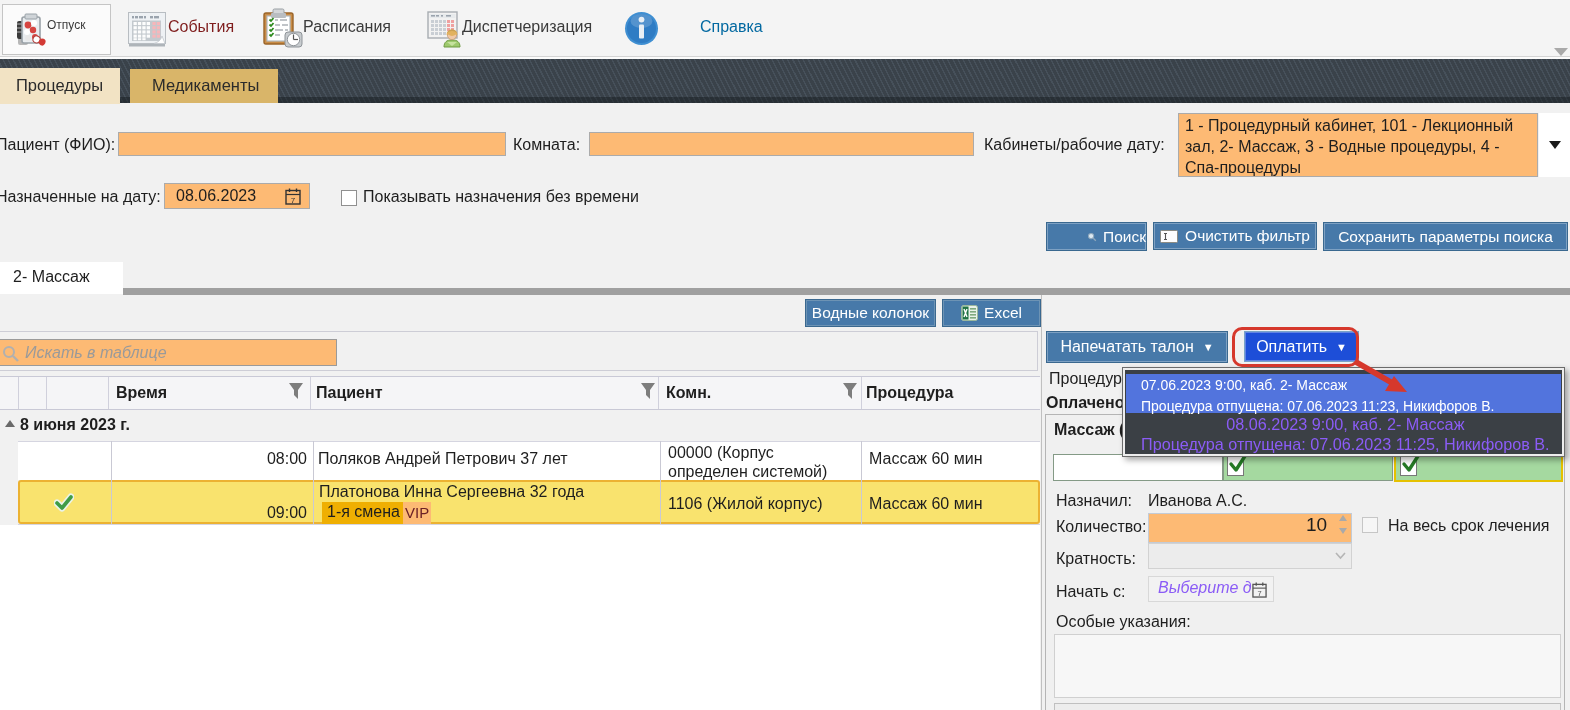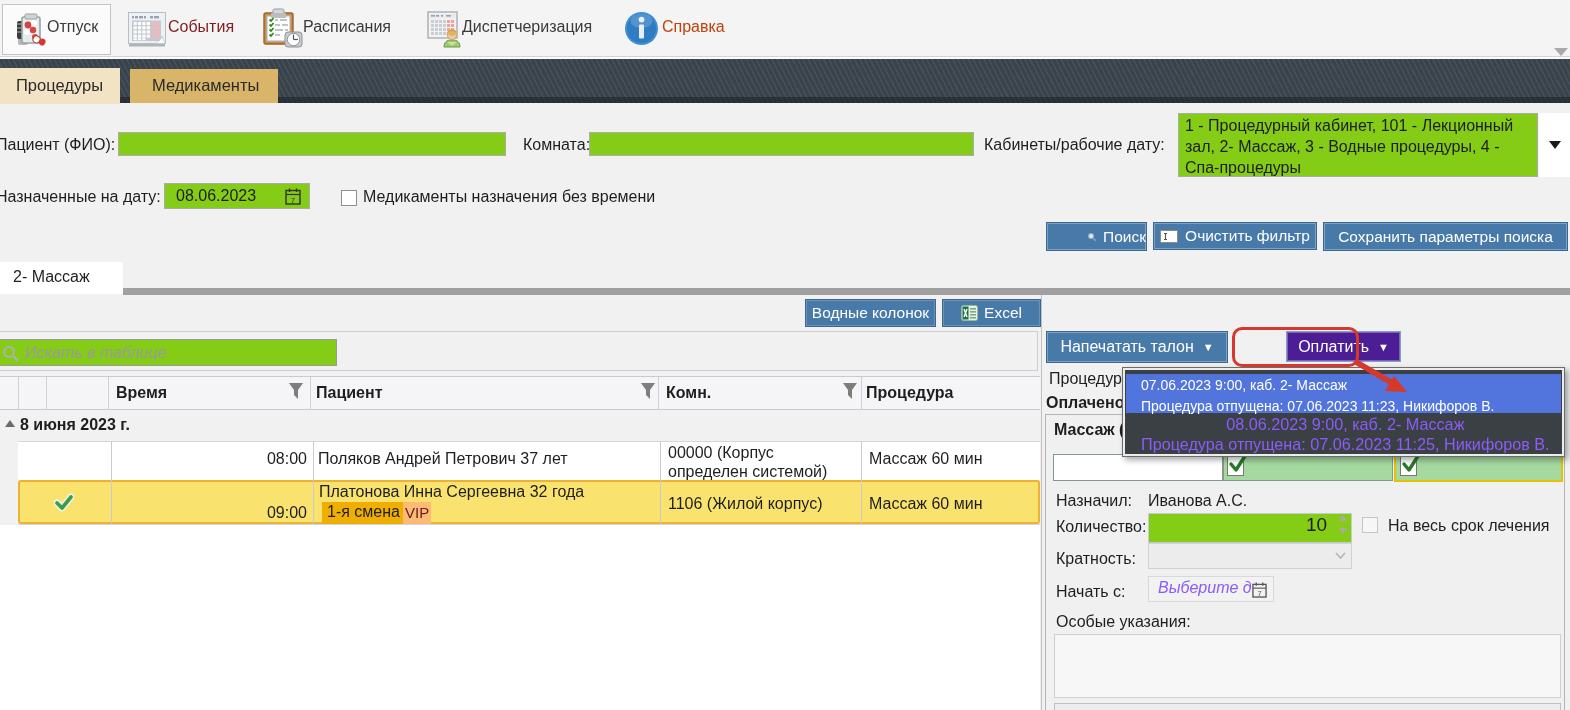--- a/index.html
+++ b/index.html
@@ -1,20 +1,20 @@
 <!DOCTYPE html>
 <html><head>
 <meta charset="utf-8">
 <style>
 * { margin:0; padding:0; box-sizing:border-box; }
 html,body { width:1570px; height:710px; overflow:hidden; }
 body { font-family:"Liberation Sans", sans-serif; background:#f1f1f1; position:relative; color:#1e1e1e; }
 .abs { position:absolute; }
 .lbl { position:absolute; font-size:16px; color:#1e1e1e; white-space:nowrap; }
-.inp { position:absolute; background:#84cc16; border:1px solid #ababab; }
+.inp { position:absolute; background:#fdba74; border:1px solid #ababab; }
 .bluebtn { position:absolute; background:#4779a9; border:1px solid #3a688f; color:#fff; font-size:15.5px; display:flex; align-items:center; justify-content:center; white-space:nowrap; box-shadow:inset 0 0 0 1px rgba(255,255,255,.30); }
 </style>
 </head>
 <body>
 
 <div class="abs" style="left:0;top:0;width:1570px;height:57px;background:#f4f4f4;"></div>
 <div class="abs" style="left:0;top:56px;width:1570px;height:1px;background:#d4d4d4;"></div>
 <div class="abs" style="left:0;top:57px;width:1570px;height:2px;background:#fbfbfb;"></div>
 
 <div class="abs" style="left:2px;top:4px;width:109px;height:51px;background:#fbfbfb;border:1px solid #c5c5c5;"></div>
@@ -30,21 +30,21 @@
     <circle cx="22" cy="12" r="3" fill="#fff"></circle>
   <circle cx="15" cy="21" r="3" fill="#fff"></circle>
     <circle cx="21" cy="19" r="3.2" fill="#d64541"></circle>
   <circle cx="23" cy="26" r="3" fill="#d64541"></circle>
     <circle cx="16" cy="27" r="3" fill="#e8e8e8"></circle>
   <g transform="rotate(25 27 29)">
       <rect x="21" y="26" width="7" height="7" rx="3.4" fill="#fff" stroke="#b03a36" stroke-width="1"></rect>
       <rect x="27.5" y="26" width="6.5" height="7" rx="3.3" fill="#d33a35"></rect>
     </g>
 </svg>
-<div class="lbl" style="left:47px;top:18px;font-size:16px;color:#3b3b3b;">Отпуск</div>
+<div class="lbl" style="left:47px;top:18px;font-size:12px;color:#3b3b3b;">Отпуск</div>
 
 <svg class="abs" style="left:128px;top:12px;" width="38" height="35" viewBox="0 0 38 35">
   <rect x="1" y="31" width="36" height="3.5" fill="#aeb4b9"></rect>
   <rect x="0.5" y="0.5" width="37" height="31" fill="#eef1f4" stroke="#b8bdc2" stroke-width="1"></rect>
   <g fill="#9aa3ad">
       <rect x="4" y="4" width="2" height="2.4"></rect>
       <rect x="7" y="4" width="3" height="2.4"></rect>
       <rect x="11" y="4" width="4" height="2.4"></rect>
       <rect x="16" y="4" width="2" height="2.4"></rect>
       <rect x="22" y="4" width="3" height="2.4"></rect>
@@ -162,56 +162,56 @@
 </svg>
 <div class="lbl" style="left:462px;top:18px;font-size:16px;color:#3b3b3b;">Диспетчеризация</div>
 
 <svg class="abs" style="left:624px;top:11px;" width="35" height="35" viewBox="0 0 35 35">
   <circle cx="17.5" cy="17.5" r="16.5" fill="#3f8fd2"></circle>
   <circle cx="17.5" cy="17.5" r="14.5" fill="#2f7cc4"></circle>
   <ellipse cx="17.5" cy="10" rx="11" ry="7" fill="rgba(255,255,255,.18)"></ellipse>
   <rect x="15" y="13.5" width="5" height="14" rx="1" fill="#e8eef4"></rect>
   <circle cx="17.5" cy="8.6" r="2.9" fill="#e8eef4"></circle>
 </svg>
-<div class="lbl" style="left:662px;top:18px;font-size:16px;color:#c2410c;">Справка</div>
+<div class="lbl" style="left:700px;top:18px;font-size:16px;color:#0369a1;">Справка</div>
 
 <div class="abs" style="left:1554px;top:48px;width:0;height:0;border-left:7px solid transparent;border-right:7px solid transparent;border-top:8px solid #a9a9a9;"></div>
 
 <div class="abs" style="left:0;top:59px;width:1570px;height:44px;
  background:repeating-linear-gradient(63deg,#3a424a 0 3.2px,#46505a 3.2px 4.6px);"></div>
 <div class="abs" style="left:0;top:97px;width:1570px;height:6px;background:rgba(20,24,28,.45);"></div>
 
 <div class="abs" style="left:130px;top:69px;width:148px;height:34px;background:#d9b569;"></div>
 <div class="lbl" style="left:152px;top:76px;font-size:16.5px;color:#2b2b2b;">Медикаменты</div>
 <div class="abs" style="left:0;top:68px;width:120px;height:36px;background:#f2e3c4;"></div>
 <div class="lbl" style="left:16px;top:76px;font-size:16.5px;color:#2b2b2b;">Процедуры</div>
 
 <div class="lbl" style="left:-4px;top:136px;">Пациент (ФИО):</div>
 <input class="inp" style="left: 118px; top: 132px; width: 388px; height: 24px;">
-<div class="lbl" style="left:513px;top:136px;margin-left:10px;">Комната:</div>
+<div class="lbl" style="left:513px;top:136px;">Комната:</div>
 <input class="inp" style="left: 589px; top: 132px; width: 385px; height: 24px;">
 <div class="lbl" style="left:984px;top:136px;">Кабинеты/рабочие дату:</div>
 <div class="inp" style="left:1178px;top:113px;width:360px;height:64px;font-size:16px;line-height:21px;padding:1px 0 0 6px;">1 - Процедурный кабинет, 101 - Лекционный зал, 2- Массаж, 3 - Водные процедуры, 4 - Спа-процедуры</div>
 <div class="abs" style="left:1539px;top:113px;width:31px;height:64px;background:#fff;display:flex;align-items:center;justify-content:center;">
   <div style="width:0;height:0;border-left:6px solid transparent;border-right:6px solid transparent;border-top:8px solid #1a1a1a;"></div>
 </div>
 
 <div class="lbl" style="left:-4px;top:188px;">Назначенные на дату:</div>
 <div class="inp" style="left:164px;top:183px;width:146px;height:26px;font-size:16px;">
   <span style="position:absolute;left:11px;top:3px;">08.06.2023</span>
   <svg style="position:absolute;right:8px;top:4px;" width="16" height="17" viewBox="0 0 16 17">
     <rect x="1" y="2.5" width="14" height="13.5" fill="none" stroke="#333" stroke-width="1.4"></rect>
     <line x1="1" y1="6.5" x2="15" y2="6.5" stroke="#333" stroke-width="1.2"></line>
     <line x1="4.5" y1="0.5" x2="4.5" y2="4" stroke="#333" stroke-width="1.4"></line>
     <line x1="11.5" y1="0.5" x2="11.5" y2="4" stroke="#333" stroke-width="1.4"></line>
     <text x="8" y="14.5" font-size="8" text-anchor="middle" fill="#333" font-family="Liberation Sans">7</text>
   </svg>
 </div>
 <div class="abs" style="left:341px;top:190px;width:16px;height:16px;background:#fff;border:1px solid #8f8f8f;"></div>
-<div class="lbl" style="left:363px;top:188px;">Медикаменты назначения без времени</div>
+<div class="lbl" style="left:363px;top:188px;">Показывать назначения без времени</div>
 
 <div class="bluebtn" style="left:1046px;top:222px;width:101px;height:29px;padding-left:40px;">
   <svg width="16" height="16" viewBox="0 0 16 16" style="margin-right:6px;">
       <circle cx="6.5" cy="6.5" r="4.2" fill="#dce9f2" stroke="#8fa8bc" stroke-width="1.6"></circle>
       <line x1="10" y1="10" x2="14" y2="14" stroke="#8fa8bc" stroke-width="2.2"></line>
     </svg>
   Поиск</div>
 <div class="bluebtn" style="left:1153px;top:222px;width:164px;height:28px;">
   <svg width="18" height="13" viewBox="0 0 18 13" style="margin-right:7px;">
       <rect x="0.5" y="0.5" width="17" height="12" rx="1" fill="#fdfdfd" stroke="#8b8b83"></rect>
@@ -295,21 +295,21 @@
 <div class="lbl" style="left:0;top:504px;width:307px;text-align:right;">09:00</div>
 <div class="lbl" style="left:319px;top:483px;">Платонова Инна Сергеевна 32 года</div>
 <div class="abs" style="left:322px;top:502px;height:22px;background:#efaf02;color:#1e1e1e;font-size:16px;padding:1px 5px;">1-я смена</div>
 <div class="abs" style="left:403px;top:502px;height:22px;background:#fdba74;color:#6b2026;font-size:15px;padding:2px 2px;">VIP</div>
 <div class="lbl" style="left:668px;top:495px;">1106 (Жилой корпус)</div>
 <div class="lbl" style="left:869px;top:495px;">Массаж 60 мин</div>
 
 <div class="abs" style="left:1041px;top:295px;width:1px;height:415px;background:#c0c0c0;"></div>
 
 <div class="bluebtn" style="left:1046px;top:331px;width:182px;height:32px;font-size:16px;">Напечатать талон&nbsp;&nbsp;<span style="font-size:11px;">▼</span></div>
-<div class="bluebtn" style="left:1286px;top:331px;width:115px;height:31px;font-size:16px;background:#4c1d95;border-color:#7aa3c6;">Оплатить&nbsp;&nbsp;<span style="font-size:11px;">▼</span></div>
+<div class="bluebtn" style="left:1244px;top:331px;width:115px;height:31px;font-size:16px;background:#1d4ed8;border-color:#7aa3c6;">Оплатить&nbsp;&nbsp;<span style="font-size:11px;">▼</span></div>
 
 <div class="lbl" style="left:1049px;top:370px;">Процедура:</div>
 <div class="lbl" style="left:1046px;top:394px;font-weight:bold;">Оплачено</div>
 
 <div class="abs" style="left:1045px;top:414px;width:520px;height:296px;border:1px solid #b5b5b5;border-bottom:none;background:#f0f0f0;"></div>
 <div class="lbl" style="left:1054px;top:421px;font-weight:bold;font-size:16px;">Массаж (</div>
 
 <div class="abs" style="left:1053px;top:454px;width:170px;height:27px;background:#fff;border:1px solid #849a86;"></div>
 <div class="abs" style="left:1223px;top:454px;width:170px;height:27px;background:#a5d9a0;border:1px solid #849a86;"></div>
 <div class="abs" style="left:1394px;top:453px;width:169px;height:29px;background:#a5d9a0;border:2px solid #e5c100;"></div>

